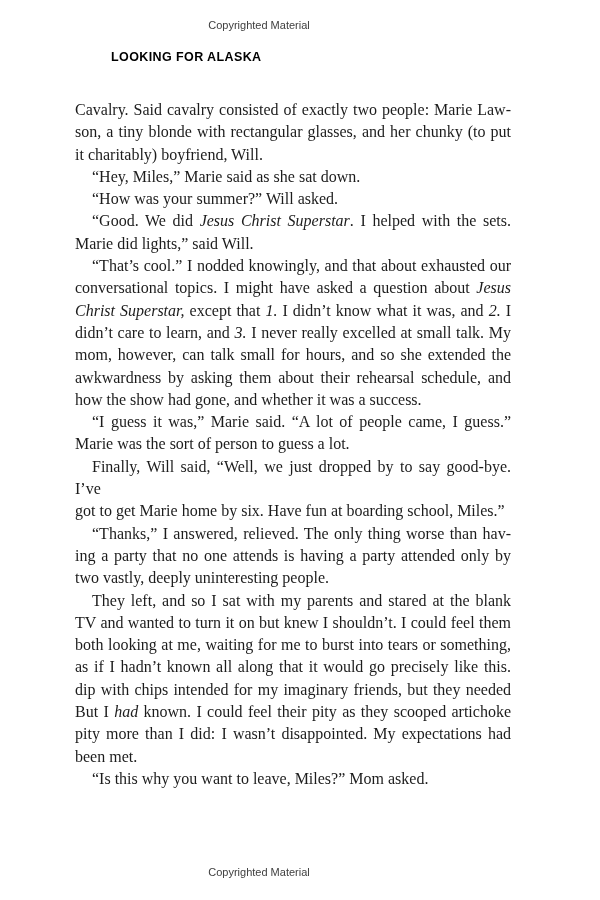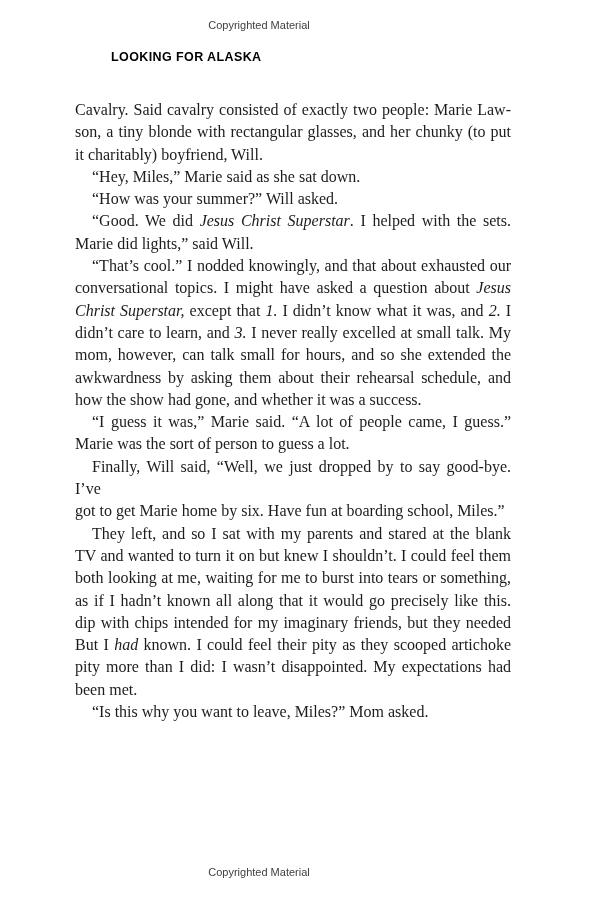--- a/index.html
+++ b/index.html
@@ -86,20 +86,25 @@
       </div>
       <div>
         <div class="text-line indented"><span>“I guess it was,” Marie said. “A lot of people came, I guess.”</span></div>
         <div class="text-line last-line"><span>Marie was the sort of person to guess a lot.</span></div>
       </div>
       <div>
         <div class="text-line indented"><span>Finally, Will said, “Well, we just dropped by to say good-bye. I’ve</span></div>
         <div class="text-line last-line"><span>got to get Marie home by six. Have fun at boarding school, Miles.”</span></div>
       </div>
       <div>
+        <div class="text-line indented"><span>“Thanks,” I answered, relieved. The only thing worse than hav-</span></div>
+        <div class="text-line"><span>ing a party that no one attends is having a party attended only by</span></div>
+        <div class="text-line last-line"><span>two vastly, deeply uninteresting people.</span></div>
+      </div>
+      <div>
         <div class="text-line indented"><span>They left, and so I sat with my parents and stared at the blank</span></div>
         <div class="text-line"><span>TV and wanted to turn it on but knew I shouldn’t. I could feel them</span></div>
         <div class="text-line"><span>both looking at me, waiting for me to burst into tears or something,</span></div>
         <div class="text-line"><span>as if I hadn’t known all along that it would go precisely like this.</span></div>
         <div class="text-line"><span>dip with chips intended for my imaginary friends, but they needed</span></div>
         <div class="text-line"><span>But I </span><em>had</em><span> known. I could feel their pity as they scooped artichoke</span></div>
         <div class="text-line"><span>pity more than I did: I wasn’t disappointed. My expectations had</span></div>
         <div class="text-line last-line"><span>been met.</span></div>
       </div>
       <div>

